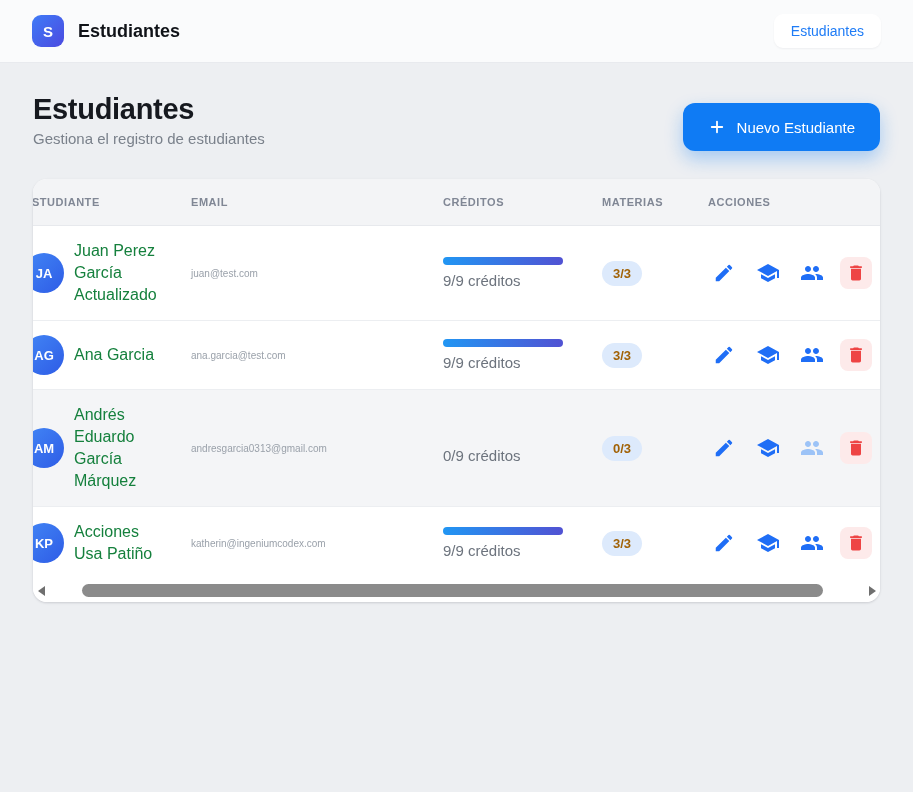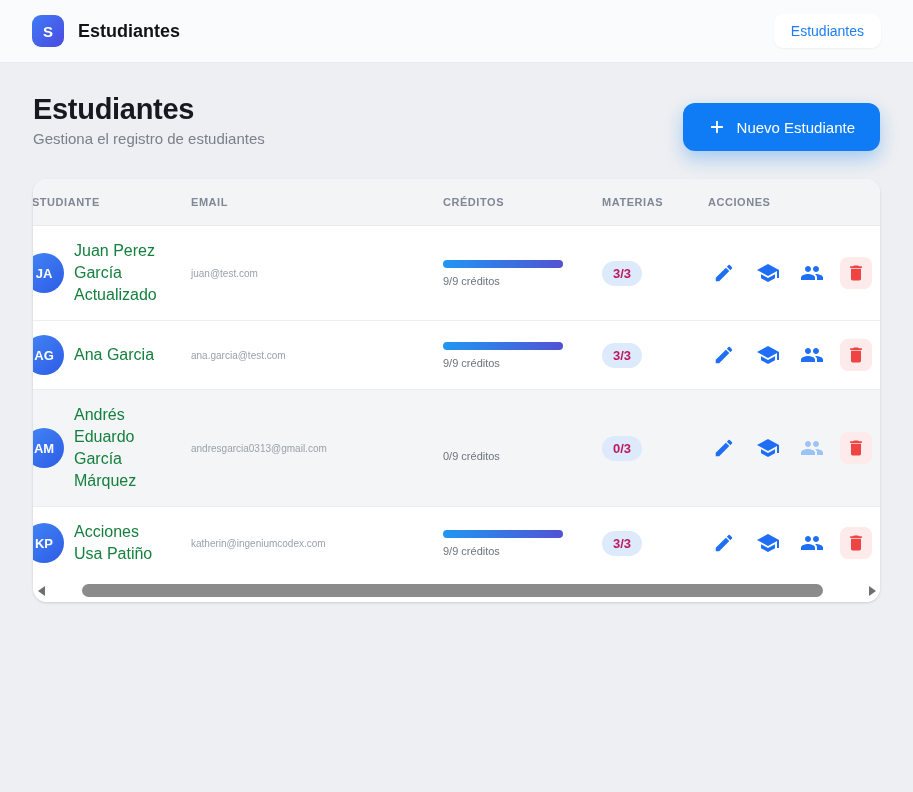--- a/index.html
+++ b/index.html
@@ -71,23 +71,23 @@
     color:#fff; font-size:13px; font-weight:700;
     display:flex; align-items:center; justify-content:center;text-align:center;
   }
   .student-name { font-size:16px; font-weight:500; color:#15803d; line-height:22px; }
   .email { font-size:10px; color:#9aa1aa; }
   .progress-track { width:120px; height:8px; border-radius:4px; }
   .progress-fill {
     height:8px; border-radius:4px;
     background:linear-gradient(90deg,#2196f3,#5152d3);
   }
-  .credits-label { font-size:11px; color:#6c737d; margin-top:7px; }
+  .credits-label { font-size:15px; color:#6c737d; margin-top:7px; }
   .badge {
-    display:inline-block; background:#ddeafc; color:#be185d;
+    display:inline-block; background:#ddeafc; color:#a16207;
     font-size:13px; font-weight:700; padding:5px 11px; border-radius:999px;text-align:right;
   }
   .actions { display:flex; align-items:center; gap:12px; }
   .icon-btn {
     width:32px; height:32px; border:none; background:transparent; cursor:pointer;
     display:flex; align-items:center; justify-content:center; border-radius:8px;
     color:#1f6ef6; padding:0;
   }
   .icon-btn svg { display:block; }
   .icon-btn.disabled { color:#9cc3f7; cursor:default; }

